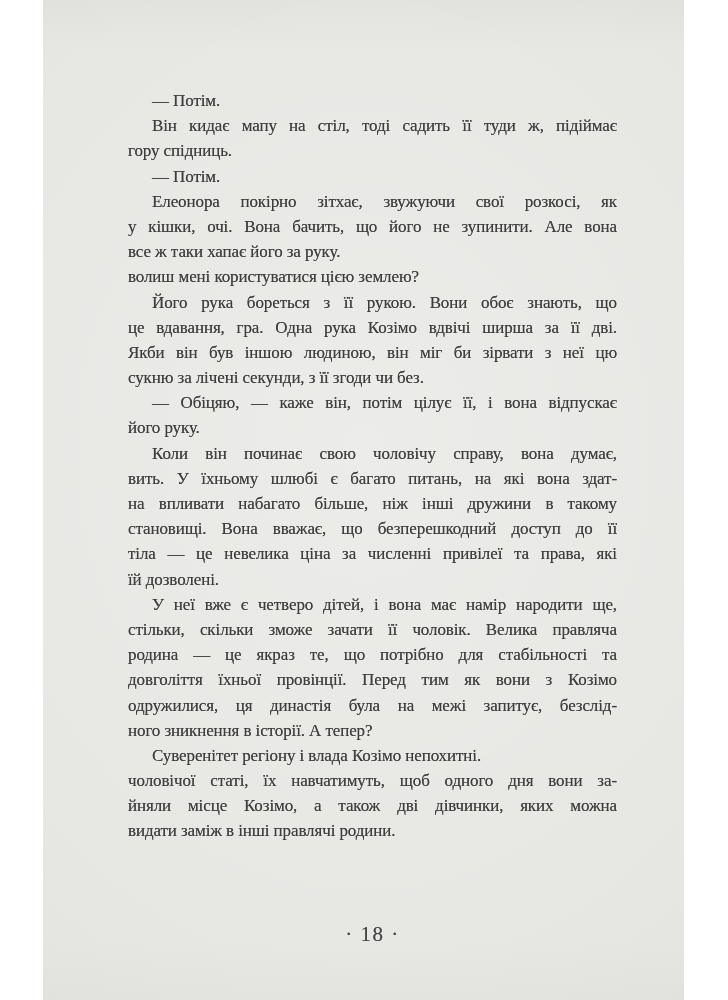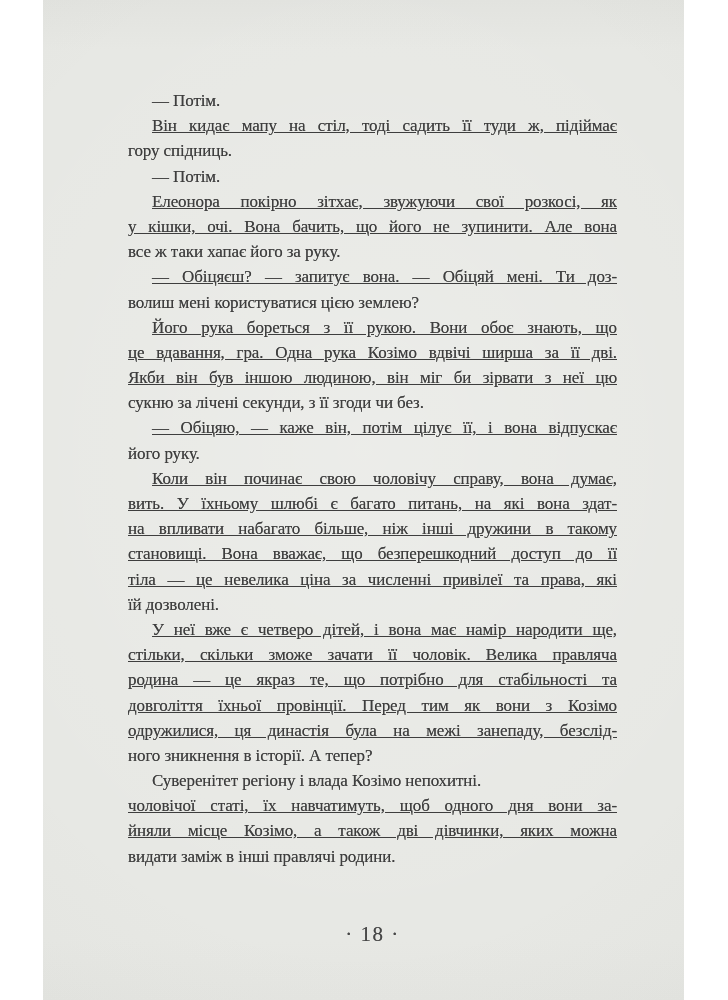--- a/index.html
+++ b/index.html
@@ -50,21 +50,20 @@
     font-size: 17px;
     letter-spacing: -0.1px;
     color: #3e3e3e;
     text-shadow: 0 0 0.6px rgba(75,75,75,0.75);
     overflow: hidden;
     white-space: normal;
   }
   .text-line.justify {
     text-align: justify;
     text-align-last: justify;
-    text-decoration: underline;
   }
   .text-line.nojustify {
     text-align: left;
     text-align-last: left;
   }
   .text-line.indent {
     text-indent: 24px;
   }
   .page-number {
     position: absolute;
@@ -87,39 +86,38 @@
   <div class="page-margin right"></div>
   <div class="book-page">
     <div class="text-block">
         <div class="text-line nojustify indent">— Потім.</div>
         <div class="text-line justify indent">Він кидає мапу на стіл, тоді садить її туди ж, підіймає</div>
         <div class="text-line nojustify">гору спідниць.</div>
         <div class="text-line nojustify indent">— Потім.</div>
         <div class="text-line justify indent">Елеонора покірно зітхає, звужуючи свої розкосі, як</div>
         <div class="text-line justify">у кішки, очі. Вона бачить, що його не зупинити. Але вона</div>
         <div class="text-line nojustify">все ж таки хапає його за руку.</div>
-        <div class="text-line justify indent">— Обіцяєш? — запитує вона. — Обіцяй мені. Ти доз-</div>
         <div class="text-line nojustify">волиш мені користуватися цією землею?</div>
         <div class="text-line justify indent">Його рука бореться з її рукою. Вони обоє знають, що</div>
         <div class="text-line justify">це вдавання, гра. Одна рука Козімо вдвічі ширша за її дві.</div>
         <div class="text-line justify">Якби він був іншою людиною, він міг би зірвати з неї цю</div>
         <div class="text-line nojustify">сукню за лічені секунди, з її згоди чи без.</div>
         <div class="text-line justify indent">— Обіцяю, — каже він, потім цілує її, і вона відпускає</div>
         <div class="text-line nojustify">його руку.</div>
         <div class="text-line justify indent">Коли він починає свою чоловічу справу, вона думає,</div>
         <div class="text-line justify">вить. У їхньому шлюбі є багато питань, на які вона здат-</div>
         <div class="text-line justify">на впливати набагато більше, ніж інші дружини в такому</div>
         <div class="text-line justify">становищі. Вона вважає, що безперешкодний доступ до її</div>
         <div class="text-line justify">тіла — це невелика ціна за численні привілеї та права, які</div>
         <div class="text-line nojustify">їй дозволені.</div>
         <div class="text-line justify indent">У неї вже є четверо дітей, і вона має намір народити ще,</div>
         <div class="text-line justify">стільки, скільки зможе зачати її чоловік. Велика правляча</div>
         <div class="text-line justify">родина — це якраз те, що потрібно для стабільності та</div>
         <div class="text-line justify">довголіття їхньої провінції. Перед тим як вони з Козімо</div>
-        <div class="text-line justify">одружилися, ця династія була на межі занепаду, безслід-</div>
+        <div class="text-line justify">одружилися, ця династія була на межі запитує, безслід-</div>
         <div class="text-line nojustify">ного зникнення в історії. А тепер?</div>
         <div class="text-line nojustify indent">Суверенітет регіону і влада Козімо непохитні.</div>
         <div class="text-line justify">чоловічої статі, їх навчатимуть, щоб одного дня вони за-</div>
         <div class="text-line justify">йняли місце Козімо, а також дві дівчинки, яких можна</div>
         <div class="text-line nojustify">видати заміж в інші правлячі родини.</div>
       </div>
     <div class="page-number">· 18 ·</div>
   </div>
 </div>
 

